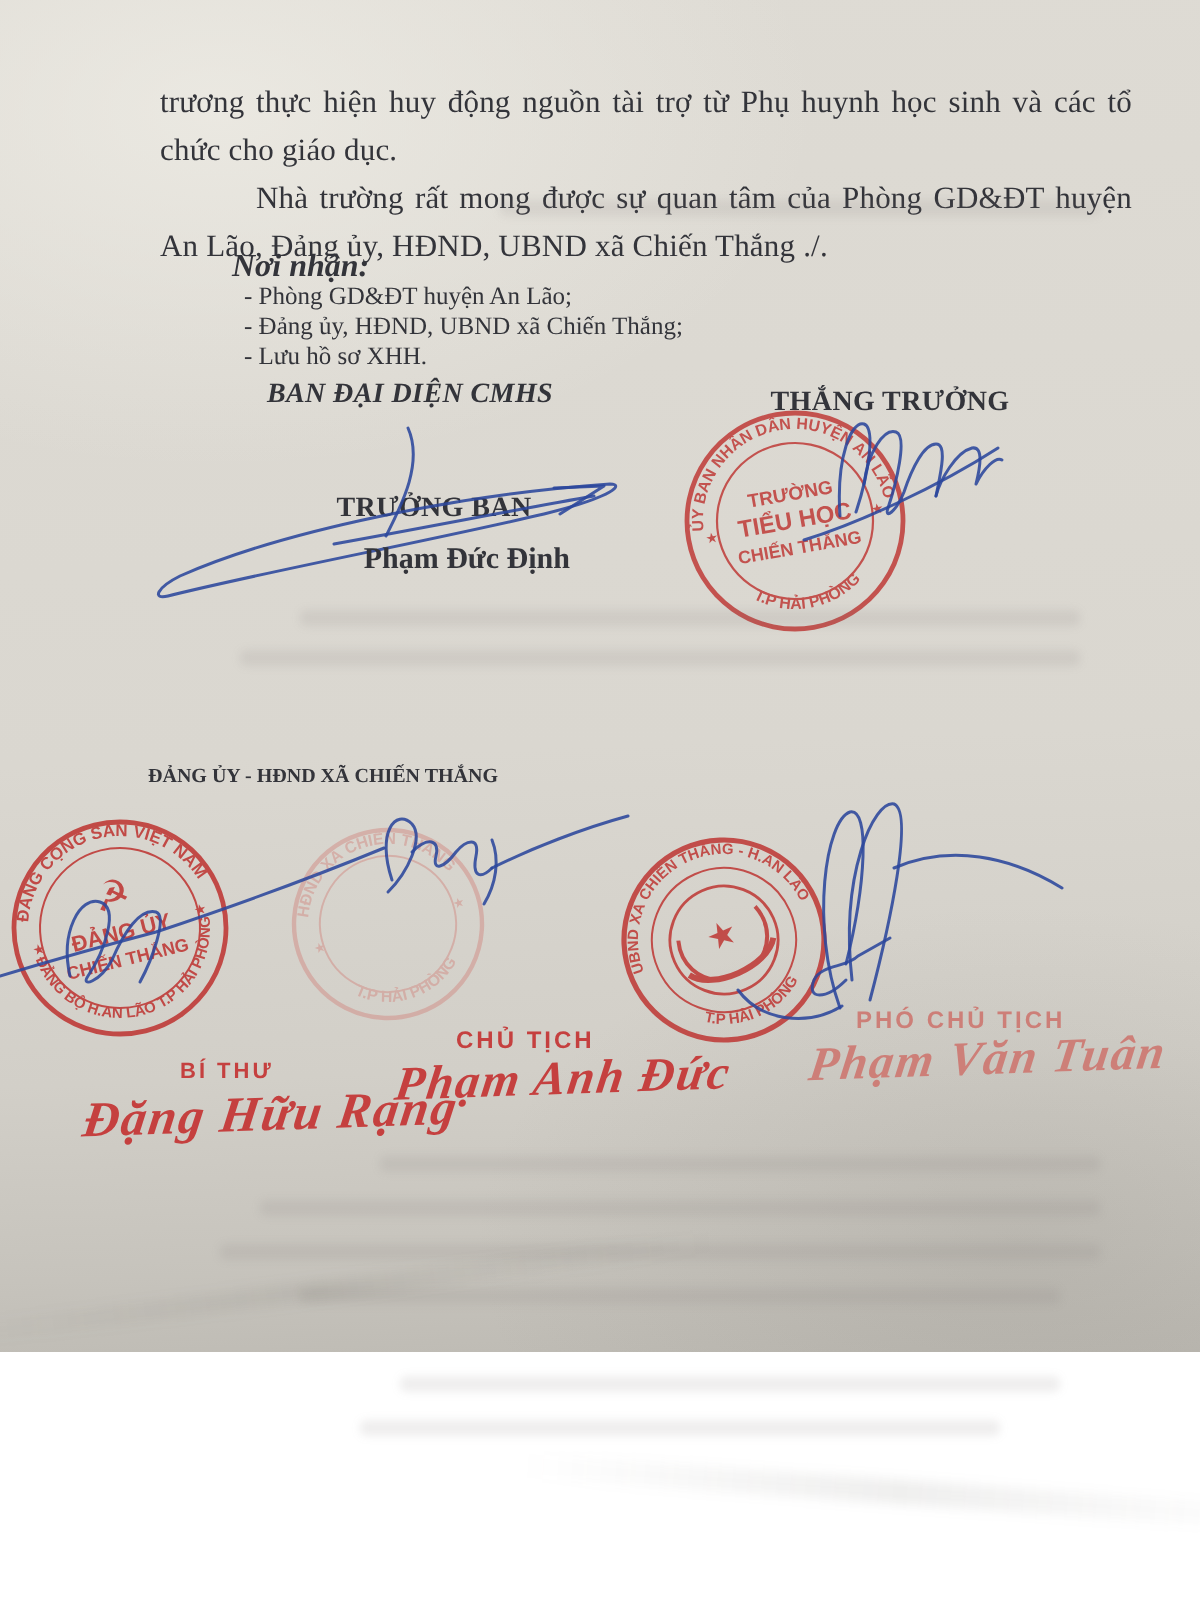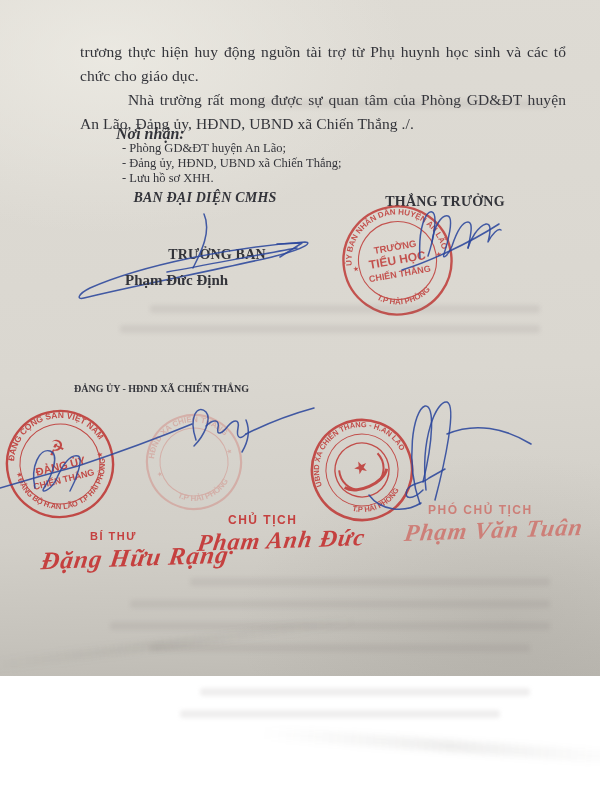--- a/index.html
+++ b/index.html
@@ -12,21 +12,21 @@
       linear-gradient(178deg,#dedbd4 0%,#dad7d0 55%,#d2cfc8 78%,#c6c3bc 92%,#bdbab3 100%);
     font-family:"Liberation Serif","DejaVu Serif",serif;
     color:#33343a;
   }
   .abs{position:absolute;}
   .para{width:486px;left:80px;text-align:justify;font-size:15.5px;line-height:24px;letter-spacing:.1px;}
   .indent{text-indent:48px;}
   .recip-label{font-size:16px;font-weight:bold;font-style:italic;margin-left:32px;}
   .recip-items{font-size:12.5px;line-height:15px;}
   .hdr{font-weight:bold;font-size:14px;text-align:center;letter-spacing:.2px;white-space:nowrap;}
-  .name{font-weight:bold;font-size:15px;text-align:left;white-space:nowrap;}
+  .name{font-weight:bold;font-size:15px;text-align:right;white-space:nowrap;}
   .big-hdr{font-weight:bold;font-size:15.5px;letter-spacing:.4px;white-space:nowrap;}
   .sub-hdr{font-weight:bold;font-size:10px;white-space:nowrap;}
   .role{font-family:"Liberation Sans","DejaVu Sans",sans-serif;font-weight:bold;letter-spacing:1.5px;white-space:nowrap;}
   .script{font-style:italic;font-weight:bold;white-space:nowrap;transform:skewX(-10deg) rotate(-2deg);letter-spacing:1px;}
   .stamp{position:absolute;}
   .stamp text{font-family:"Liberation Sans","DejaVu Sans",sans-serif;}
   .sig path{fill:none;stroke:#2b479c;stroke-width:1.5;stroke-linecap:round;stroke-linejoin:round;opacity:.88;}
   .ghost{position:absolute;background:rgba(122,119,112,.12);filter:blur(2.2px);border-radius:3px;height:8px;}
   .crease{position:absolute;background:linear-gradient(90deg,rgba(0,0,0,0) 0%,rgba(90,88,82,.10) 50%,rgba(0,0,0,0) 100%);filter:blur(3px);}
 </style>

